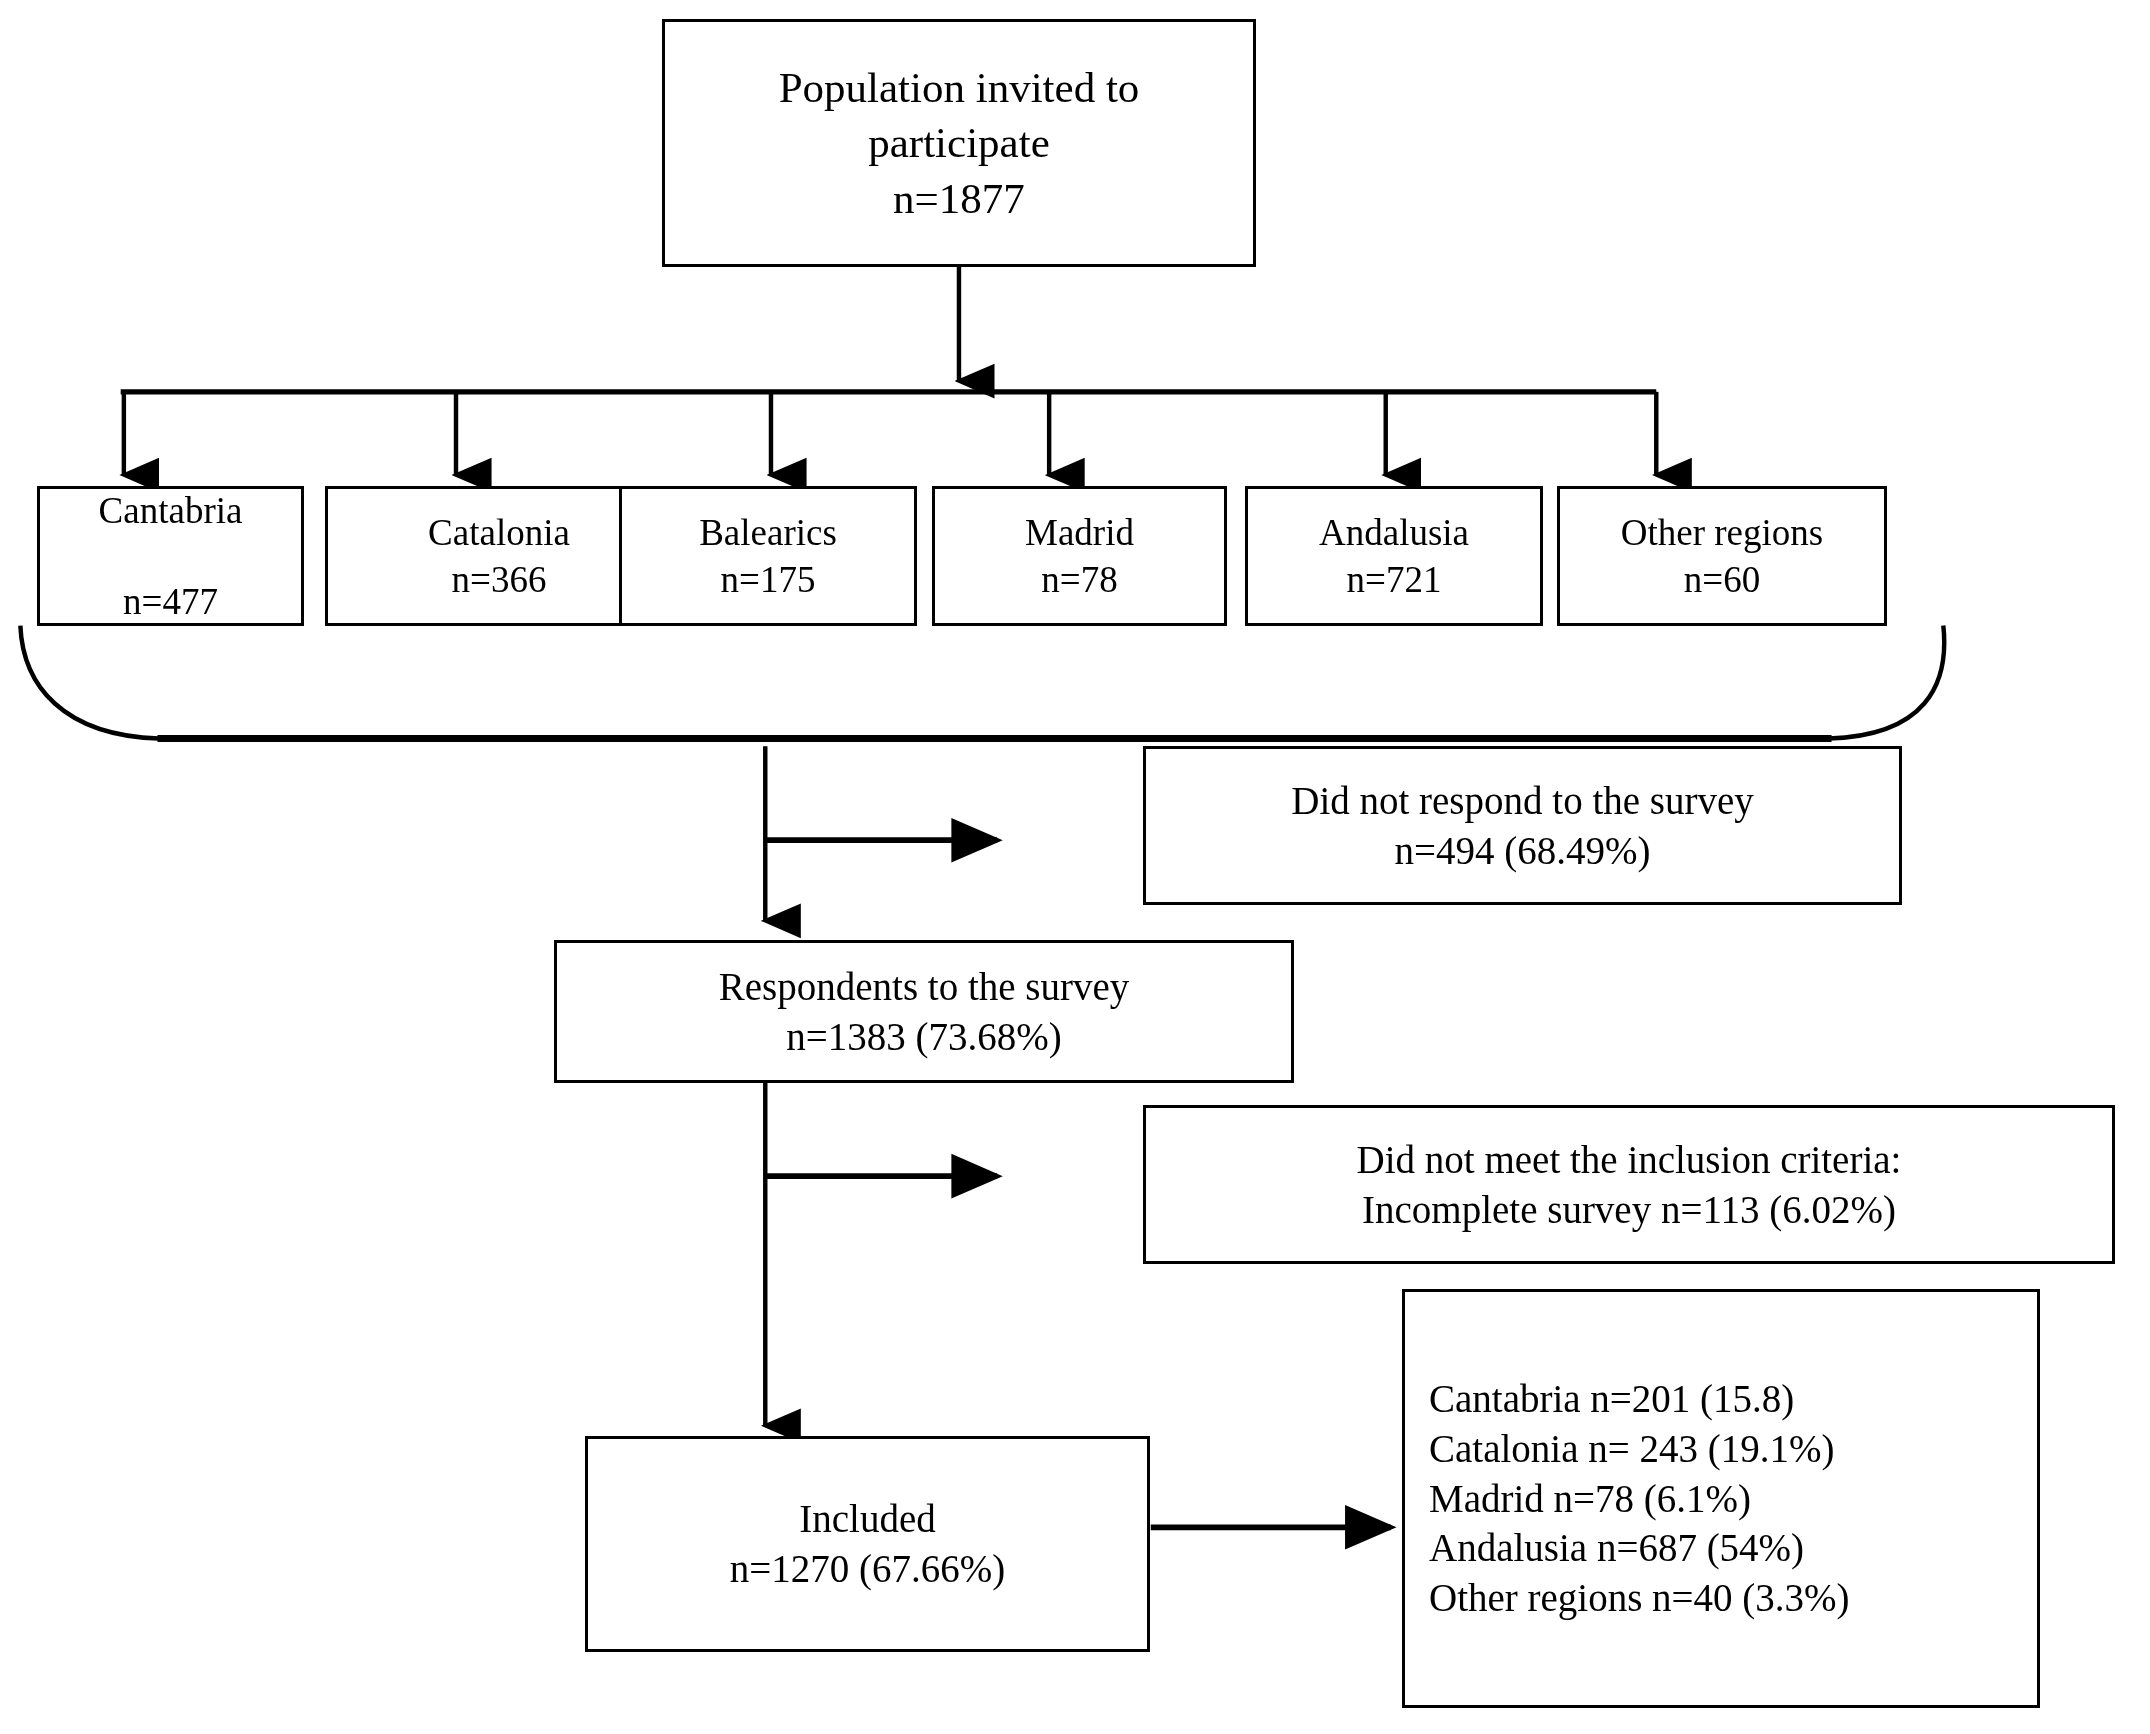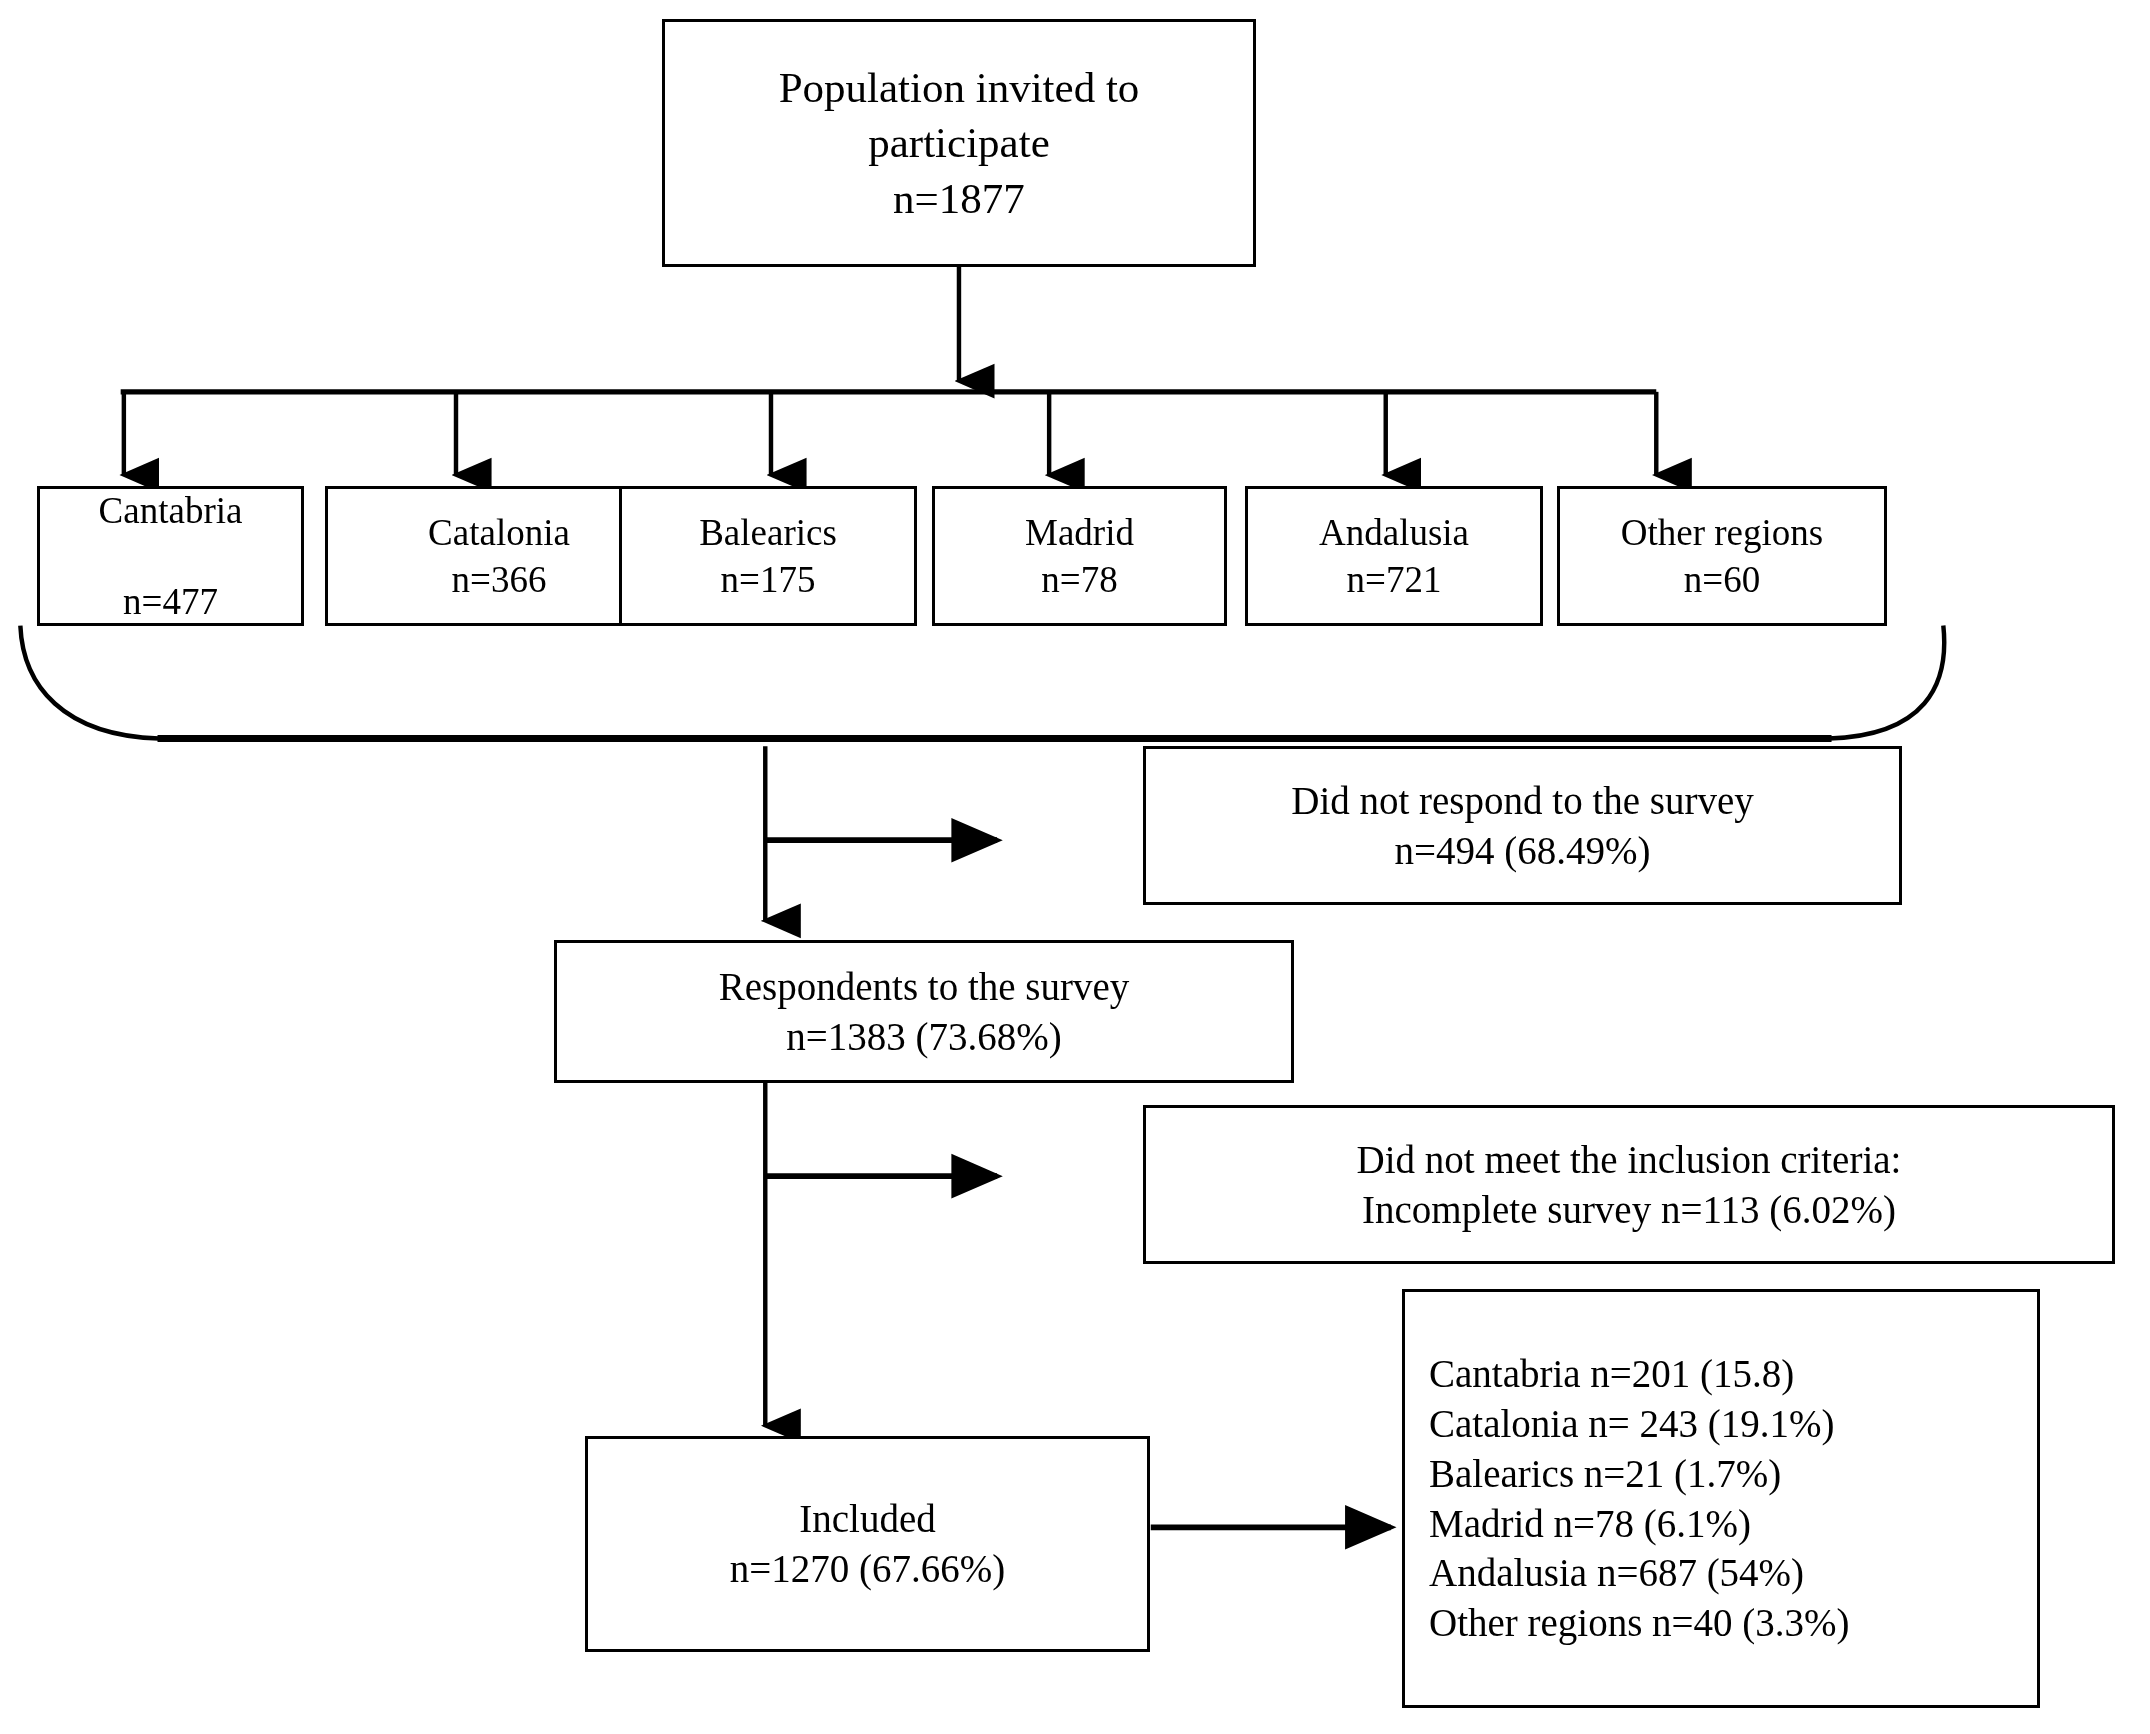--- a/index.html
+++ b/index.html
@@ -152,20 +152,19 @@
   </div>
 
   <div class="node t-mid" style="left:585px; top:1436px; width:565px; height:216px;">
     <span class="line">Included</span>
     <span class="line">n=1270 (67.66%)</span>
   </div>
 
   <div class="node t-list left-align" style="left:1402px; top:1289px; width:638px; height:419px;">
     <span class="line">Cantabria n=201 (15.8)</span>
     <span class="line">Catalonia n= 243 (19.1%)</span>
-    <span class="line">Balearics n=21 (1.7%)</span>
     <span class="line">Madrid n=78 (6.1%)</span>
     <span class="line">Andalusia n=687 (54%)</span>
     <span class="line">Other regions n=40 (3.3%)</span>
   </div>
 
 </div>
 
 
 </body></html>

